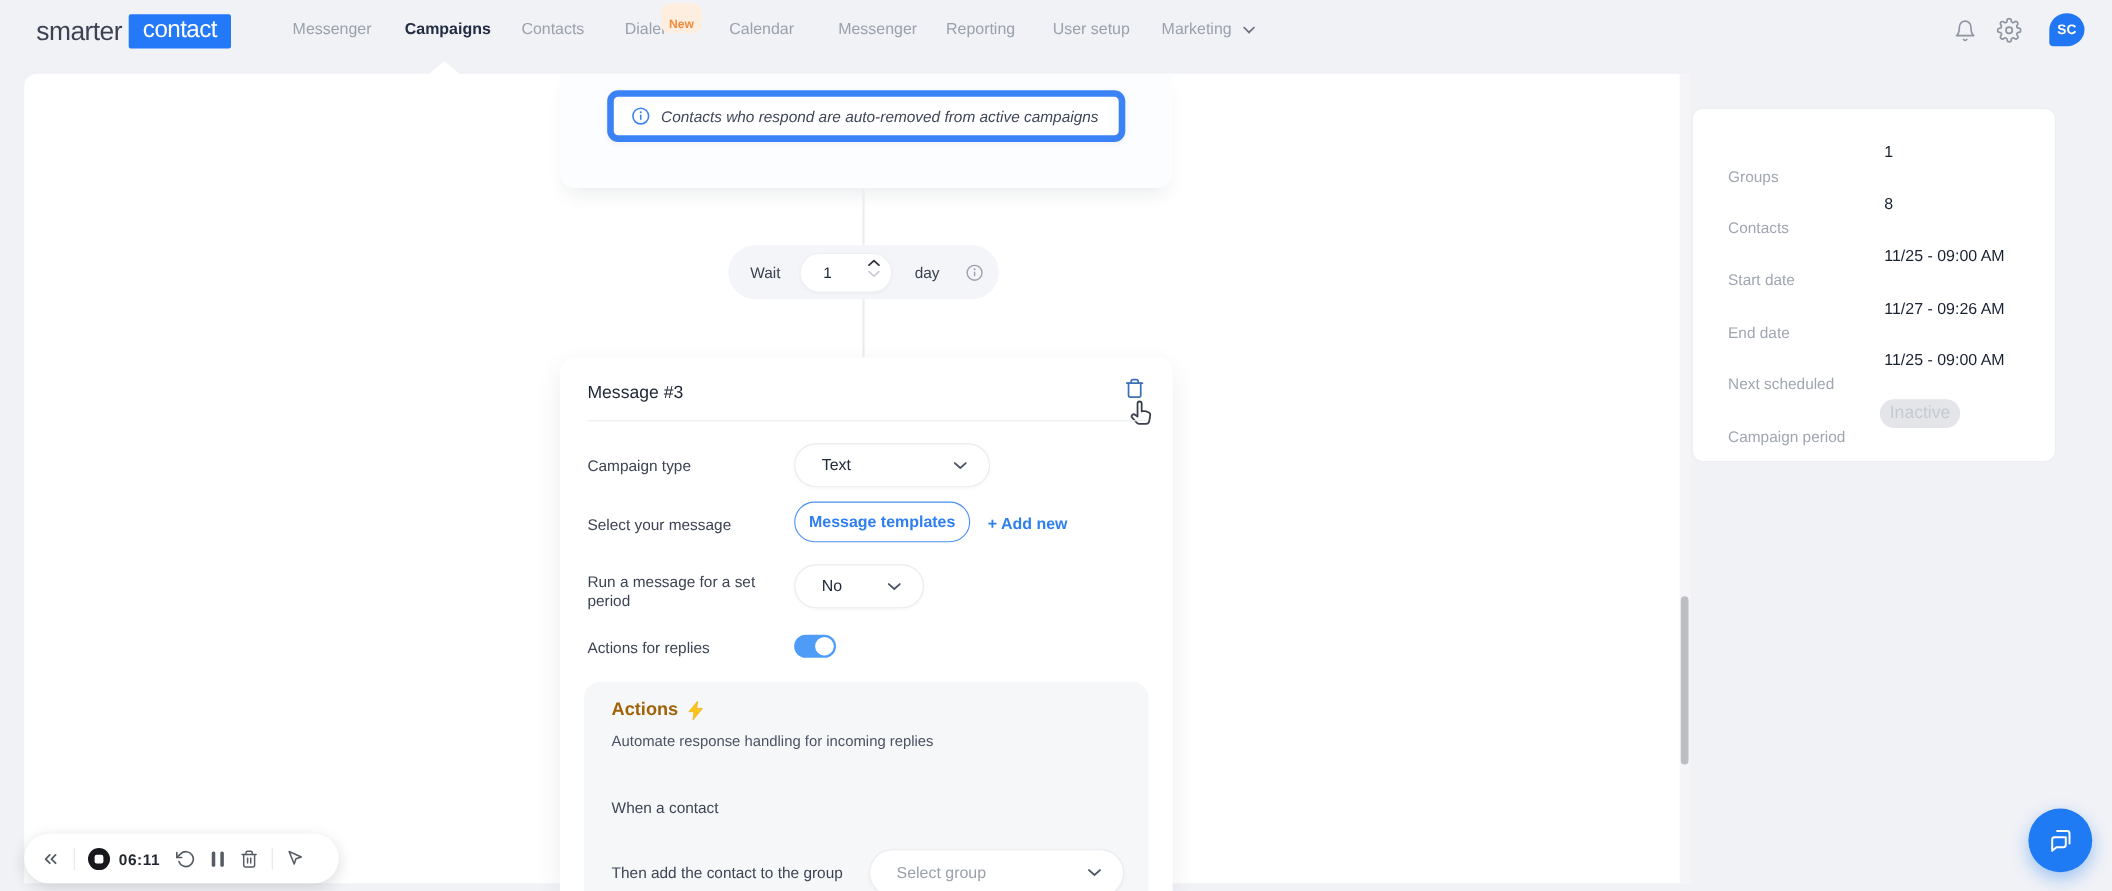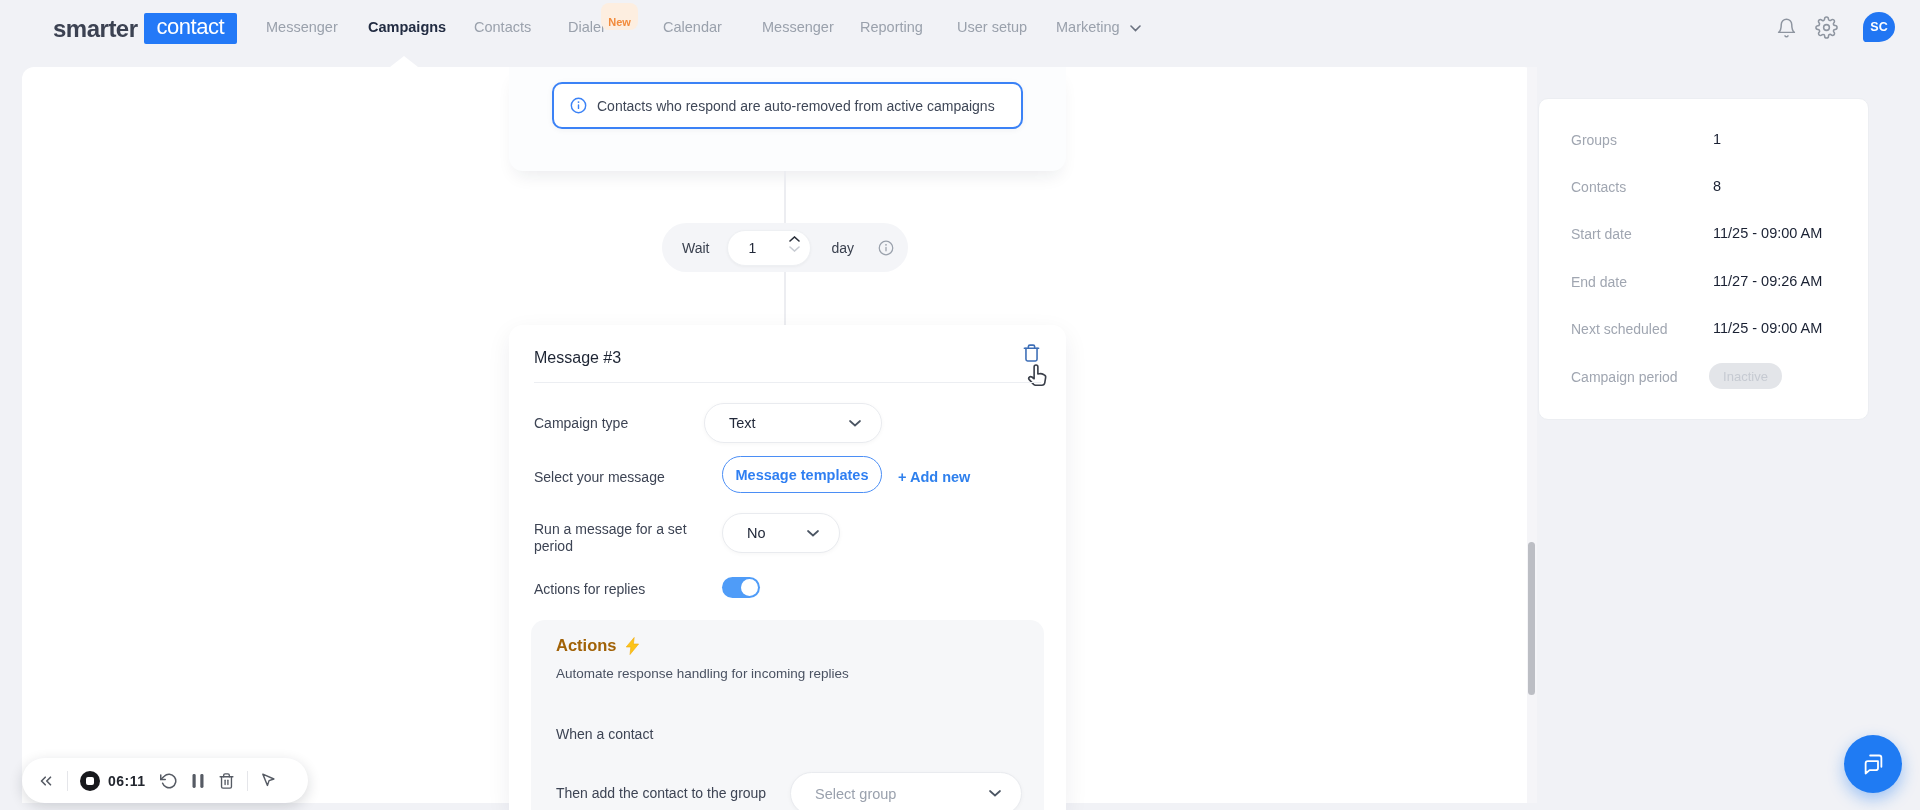--- a/index.html
+++ b/index.html
@@ -5,21 +5,21 @@
   * { margin:0; padding:0; box-sizing:border-box; }
   html,body { background:#e9ebf0; }
   #app {
     position:relative; width:1920px; height:810px; overflow:hidden;
     background:#f1f2f6;
     font-family:"Liberation Sans", sans-serif;
     -webkit-font-smoothing:antialiased;
   }
   
   .logo { position:absolute; left:33px; top:13px; display:flex; align-items:center; }
-  .logo-left { font-size:24px; color:#3c4252; font-weight:700; letter-spacing:-0.5px;margin-left:20px; }
+  .logo-left { font-size:24px; color:#3c4252; font-weight:400; letter-spacing:-0.5px; }
   .logo-pill { margin-left:6px; background:#2379f7; color:#fff; font-size:22px; font-weight:500;
     letter-spacing:-0.5px; padding:1px 13px 4px; border-radius:2px; }
   .nav-item { position:absolute; top:19px; font-size:14.5px; color:#9aa1ac; cursor:pointer; white-space:nowrap; }
   .nav-item.active { color:#222c42; font-weight:700; }
   .nav-badge { position:absolute; top:-16px; right:-32px; background:#fdeee0; color:#f28b3c;
     font-size:11px; font-weight:600; padding:13px 7px 2px; border-radius:8px; }
   .nav-caret { display:inline-block; margin-left:6px; }
   .top-icon { position:absolute; cursor:pointer; }
   .avatar {
     position:absolute; left:1863px; top:12px; width:32px; height:30px;
@@ -32,22 +32,22 @@
     background:#fff; border-radius:12px 12px 0 0; }
   .panel-notch { position:absolute; left:368px; top:-11px; width:0; height:0;
     border-left:14px solid transparent; border-right:14px solid transparent; border-bottom:11px solid #fff; }
   .scroll-track { position:absolute; left:1527px; top:67px; width:10px; height:736px; background:#f5f5f8; }
   .scroll-thumb { position:absolute; left:1528px; top:542px; width:7px; height:153px;
     background:#bcbec4; border-radius:4px; }
   
   .card-top { position:absolute; left:509px; top:67px; width:557px; height:104px;
     background:#fcfdfe; border-radius:0 0 14px 14px; box-shadow:0 10px 18px -6px rgba(25,35,60,.09); }
   .banner { position:absolute; left:43px; top:15px; width:471px; height:47px; background:#fff;
-    border:2px solid #3b82f6; border-radius:10px; box-shadow:0 1px 6px rgba(20,30,60,.05);
-    display:flex; align-items:center; padding:0 16px; gap:10px; }
+    border:6px solid #3b82f6; border-radius:10px; box-shadow:0 1px 6px rgba(20,30,60,.05);
+    display:flex; align-items:center; padding:0 16px; gap:10px;font-style:italic; }
   .banner-text { font-size:14px; color:#3f4757; }
   
   .connector { position:absolute; left:784px; width:2px; background:#ecedf1; }
   .wait-pill { position:absolute; left:662px; top:223px; width:246px; height:49px;
     background:#f4f5f8; border-radius:25px; display:flex; align-items:center; padding-left:20px; }
   .wait-label { font-size:14px; color:#3a414f; }
   .wait-input { margin-left:18px; width:84px; height:36px; background:#fff; border:1px solid #eef0f3;
     border-radius:18px; position:relative; display:flex; align-items:center; box-shadow:0 1px 3px rgba(0,0,0,.04); }
   .wait-value { margin-left:20px; font-size:14px; color:#22293a; }
   .stepper { position:absolute; right:10px; top:5px; display:flex; flex-direction:column; gap:4px; cursor:pointer; }
@@ -77,24 +77,24 @@
   
   .actions-box { position:absolute; left:22px; top:295px; width:513px; height:210px;
     background:#f6f7f9; border-radius:14px; }
   .actions-title { position:absolute; left:25px; top:16px; font-size:16.5px; font-weight:700; color:#a16207;
     display:flex; align-items:center; gap:8px; }
   .actions-sub { position:absolute; left:25px; top:46px; font-size:13.5px; color:#4a5262; }
   .a-label { position:absolute; left:25px; font-size:14px; color:#3d4454; }
   
   .side-card { position:absolute; left:1538px; top:98px; width:331px; height:322px; background:#fff;
     border:1px solid #eceef2; border-radius:10px; }
-  .s-label { position:absolute; left:32px; font-size:14px; color:#a0a6b1; }
+  .s-label { position:absolute; left:32px; font-size:14px; color:#a0a6b1;margin-top:20px; }
   .s-value { position:absolute; left:174px; font-size:14.5px; color:#1a2133; font-weight:500; }
   .status-badge { position:absolute; left:170px; top:264px; width:73px; height:26px; background:#e3e5e9;
-    color:#c6cad2; font-size:13px; border-radius:13px; display:flex; align-items:center; justify-content:center; }
+    color:#c6cad2; font-size:16px; border-radius:13px; display:flex; align-items:center; justify-content:center; }
   
   .recorder { position:absolute; left:22px; top:758px; width:286px; height:45px; background:#fff;
     border-radius:23px; box-shadow:0 4px 14px rgba(20,25,40,.16); display:flex; align-items:center; padding:0 15px; }
   .rec-sep { width:1px; height:20px; background:#e5e6ea; margin:0 12px; }
   .rec-btn { display:flex; align-items:center; cursor:pointer; }
   .rec-dot { width:20px; height:20px; border-radius:50%; background:#17181c; display:flex; align-items:center; justify-content:center; }
   .rec-dot .sq { width:8px; height:8px; background:#fff; border-radius:2px; }
   .rec-time { font-size:14px; font-weight:700; color:#22262e; letter-spacing:.5px; margin:0 14px 0 8px; }
   
   .chat-fab { position:absolute; left:1844px; top:735px; width:58px; height:58px; border-radius:50%;
@@ -200,21 +200,21 @@
         </svg>
     </span>
     <span class="hand-cursor">
       <svg width="26" height="30" viewBox="0 0 20 24">
           <path d="M8.5 3.2c0-.9.7-1.6 1.5-1.6s1.5.7 1.5 1.6v5.6l1.2-.2c.6-.1 2.8.3 3.7.8.9.4 1.5 1.3 1.3 2.3l-.7 4.2c-.2 1.1-1.2 1.9-2.3 1.9h-5c-.6 0-1.2-.3-1.6-.7l-3.5-3.8c-.5-.6-.5-1.5.1-2 .5-.5 1.4-.5 2-.1l1.8 1.4V3.2z" fill="#fff" stroke="#3a3f4a" stroke-width="1.3" stroke-linejoin="round"></path>
         </svg>
     </span>
     <div class="msg-divider"></div>
 
     <span class="f-label" style="top:90px">Campaign type</span>
-    <div class="pill-select" style="left:195px; top:78px; width:178px; height:40px">
+    <div class="pill-select" style="left:213px; top:78px; width:178px; height:40px">
       <span class="val">Text</span>
       <span class="caret">
           <svg width="12" height="7" viewBox="0 0 12 7">
             <polyline points="1,1 6,5.5 11,1" fill="none" stroke="#4b5563" stroke-width="1.7" stroke-linecap="round"></polyline>
           </svg>
         </span>
     </div>
 
     <span class="f-label" style="top:144px">Select your message</span>
     <button class="btn-templates">Message templates</button>

